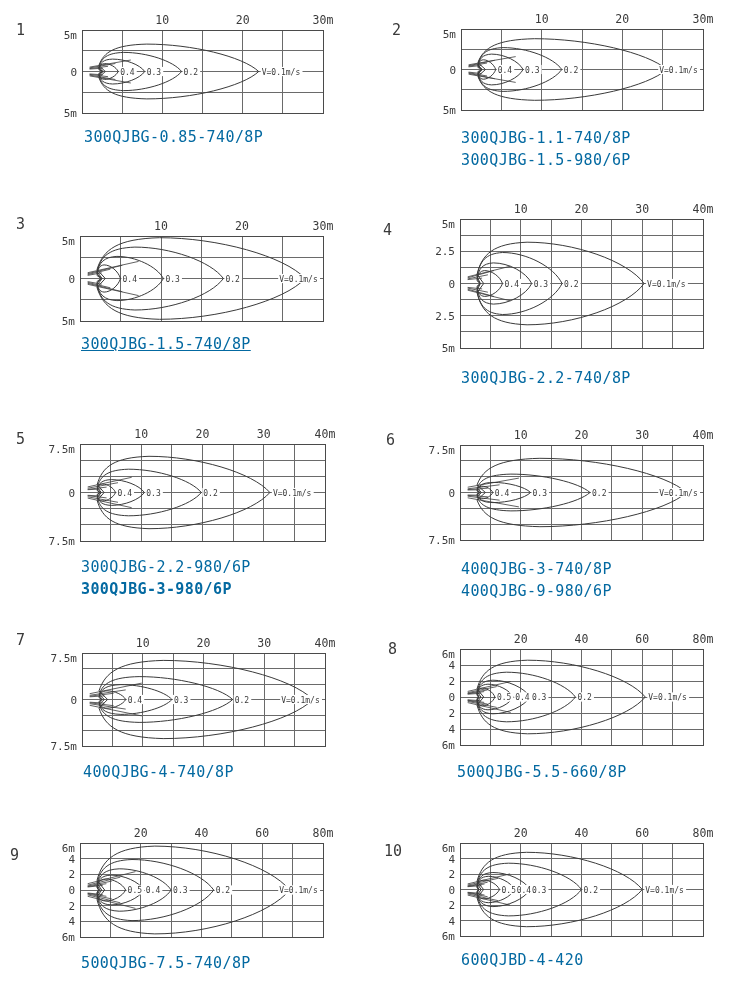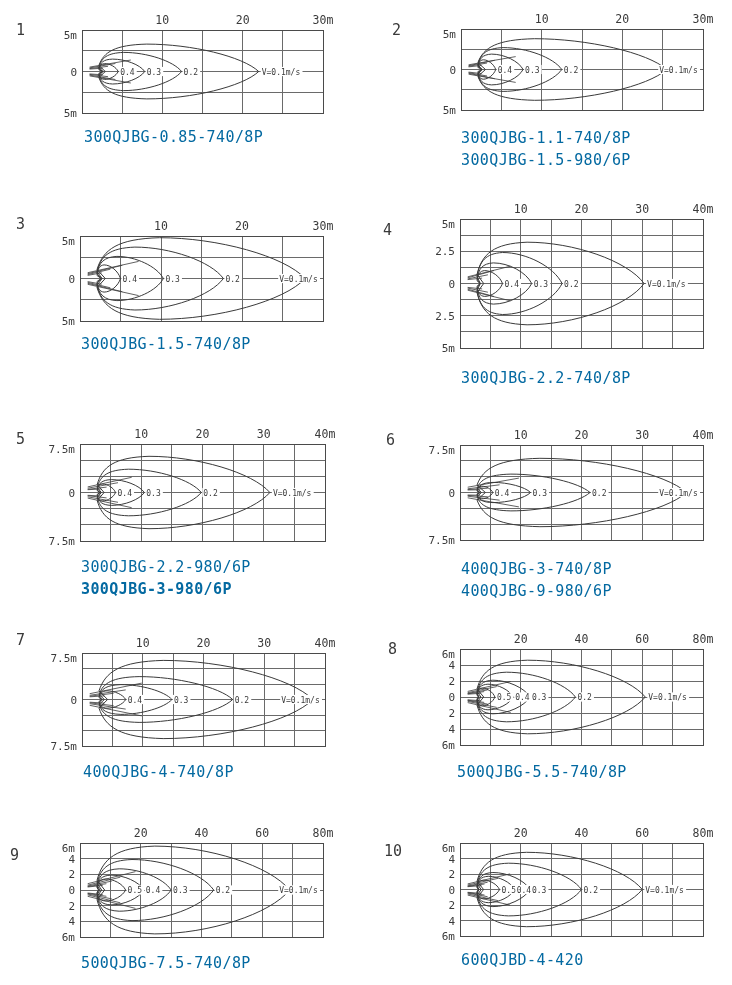--- a/index.html
+++ b/index.html
@@ -101,21 +101,21 @@
           <rect x="118.1" y="59.9" width="17.549999999999997" height="9.2" fill="#ffffff"></rect>
           <text x="119.1" y="67.5" font-size="8">0.3</text>
           <rect x="156.8" y="59.9" width="17.549999999999997" height="9.2" fill="#ffffff"></rect>
           <text x="157.8" y="67.5" font-size="8">0.2</text>
           <rect x="252.2" y="59.9" width="41.8" height="9.2" fill="#ffffff"></rect>
           <text x="253.2" y="67.5" font-size="8">V=0.1m/s</text>
         </svg>
       </div>
       <div>
         <div class="chart-num" style="left: 16px; top: 215px;">3</div>
-        <div class="caption-line" style="left: 81px; top: 335px;">300QJBG-1.5-740/8P</div>
+        <div class="caption-line" style="left: 81px; top: 335px; text-decoration: underline;">300QJBG-1.5-740/8P</div>
         <svg width="338" height="121" style="left:25px;top:212px;">
           <g stroke="#6a6a6a" stroke-width="1" shape-rendering="crispEdges">
             <line x1="95.5" y1="24" x2="95.5" y2="109"></line>
             <line x1="136" y1="24" x2="136" y2="109"></line>
             <line x1="176.5" y1="24" x2="176.5" y2="109"></line>
             <line x1="217" y1="24" x2="217" y2="109"></line>
             <line x1="257.5" y1="24" x2="257.5" y2="109"></line>
             <line x1="55" y1="45.3" x2="298" y2="45.3"></line>
             <line x1="55" y1="66.5" x2="298" y2="66.5"></line>
             <line x1="55" y1="87.8" x2="298" y2="87.8"></line>
@@ -352,21 +352,21 @@
           <rect x="145.9" y="65.9" width="17.549999999999997" height="9.2" fill="#ffffff"></rect>
           <text x="146.9" y="73.5" font-size="8">0.3</text>
           <rect x="206.7" y="65.9" width="17.549999999999997" height="9.2" fill="#ffffff"></rect>
           <text x="207.7" y="73.5" font-size="8">0.2</text>
           <rect x="253.2" y="65.9" width="41.8" height="9.2" fill="#ffffff"></rect>
           <text x="254.2" y="73.5" font-size="8">V=0.1m/s</text>
         </svg>
       </div>
       <div>
         <div class="chart-num" style="left: 388px; top: 640px;">8</div>
-        <div class="caption-line" style="left: 457px; top: 763px;">500QJBG-5.5-740/8P</div>
+        <div class="caption-line" style="left: 457px; top: 763px;">500QJBG-5.5-660/8P</div>
         <svg width="338" height="132" style="left:405px;top:625px;">
           <g stroke="#6a6a6a" stroke-width="1" shape-rendering="crispEdges">
             <line x1="85.4" y1="24" x2="85.4" y2="120"></line>
             <line x1="115.8" y1="24" x2="115.8" y2="120"></line>
             <line x1="146.1" y1="24" x2="146.1" y2="120"></line>
             <line x1="176.5" y1="24" x2="176.5" y2="120"></line>
             <line x1="206.9" y1="24" x2="206.9" y2="120"></line>
             <line x1="237.3" y1="24" x2="237.3" y2="120"></line>
             <line x1="267.6" y1="24" x2="267.6" y2="120"></line>
             <line x1="55" y1="40" x2="298" y2="40"></line>

